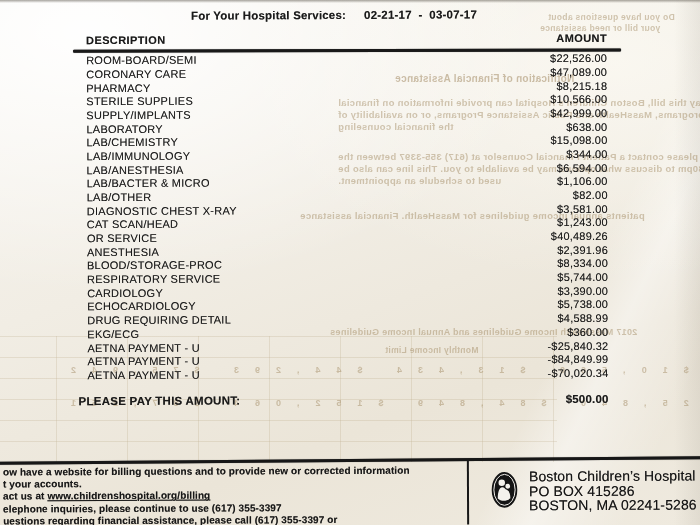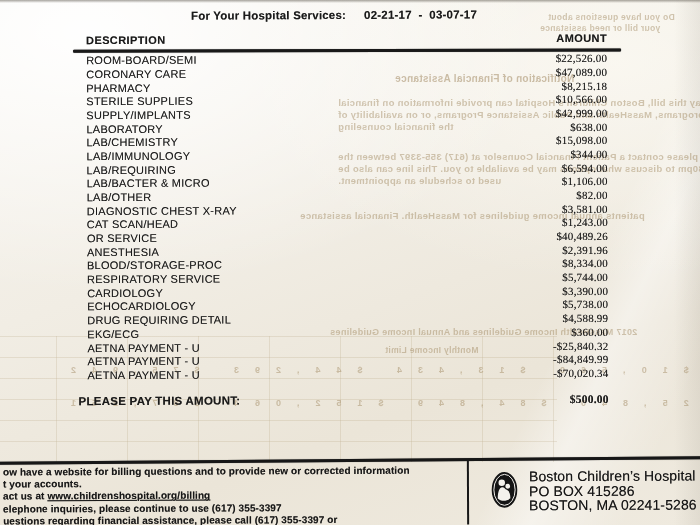--- a/index.html
+++ b/index.html
@@ -65,21 +65,21 @@
   .bill-header{position:absolute;left:192px;top:9px;font-size:11.5px;font-weight:700;letter-spacing:.2px;}
   .bill-header .dates{margin-left:18px;white-space:pre;}
 
   .table{position:absolute;left:78px;top:33px;width:530px;}
   .thead{display:flex;justify-content:space-between;font-weight:700;font-size:11px;
          letter-spacing:.4px;padding-left:9px;height:15px;}
   .rule{width:548px;height:3.4px;background:#191919;margin:1px 0 1px -4px;
         border-radius:1px;box-shadow:0 0 .8px rgba(0,0,0,.7);transform:rotate(0.12deg);}
   .row{display:flex;justify-content:space-between;height:13.68px;line-height:13.68px;
        font-size:11px;letter-spacing:.25px;padding-left:9px;}
-  .row .amt{letter-spacing:.2px;font-family:Liberation Serif, serif;}
+  .row .amt{letter-spacing:.2px;}
   .row.total{padding-left:0;margin-top:11px;font-weight:700;font-size:11.5px;height:15px;line-height:15px;}
 
   
   .footer-rule{position:absolute;left:-8px;top:459px;width:716px;height:3.2px;
                background:#171717;transform:rotate(-0.2deg);box-shadow:0 0 .8px rgba(0,0,0,.6);}
   .footer-divider{position:absolute;left:466px;top:461px;width:2.2px;height:64px;background:#171717;}
   .footer-left{position:absolute;left:2px;top:465px;font-size:10px;font-weight:700;
                line-height:12.2px;letter-spacing:.1px;color:#181818;}
   .footer-left .link{text-decoration:underline;}
   .footer-right{position:absolute;left:490px;top:470px;display:flex;align-items:flex-start;}
@@ -174,21 +174,21 @@
             <span class="desc">LAB/CHEMISTRY</span>
             <span class="amt">$15,098.00</span>
           </div>
 
           <div class="row">
             <span class="desc">LAB/IMMUNOLOGY</span>
             <span class="amt">$344.00</span>
           </div>
 
           <div class="row">
-            <span class="desc">LAB/REQUIRING</span>
+            <span class="desc">LAB/ANESTHESIA</span>
             <span class="amt">$6,594.00</span>
           </div>
 
           <div class="row">
             <span class="desc">LAB/BACTER &amp; MICRO</span>
             <span class="amt">$1,106.00</span>
           </div>
 
           <div class="row">
             <span class="desc">LAB/OTHER</span>

